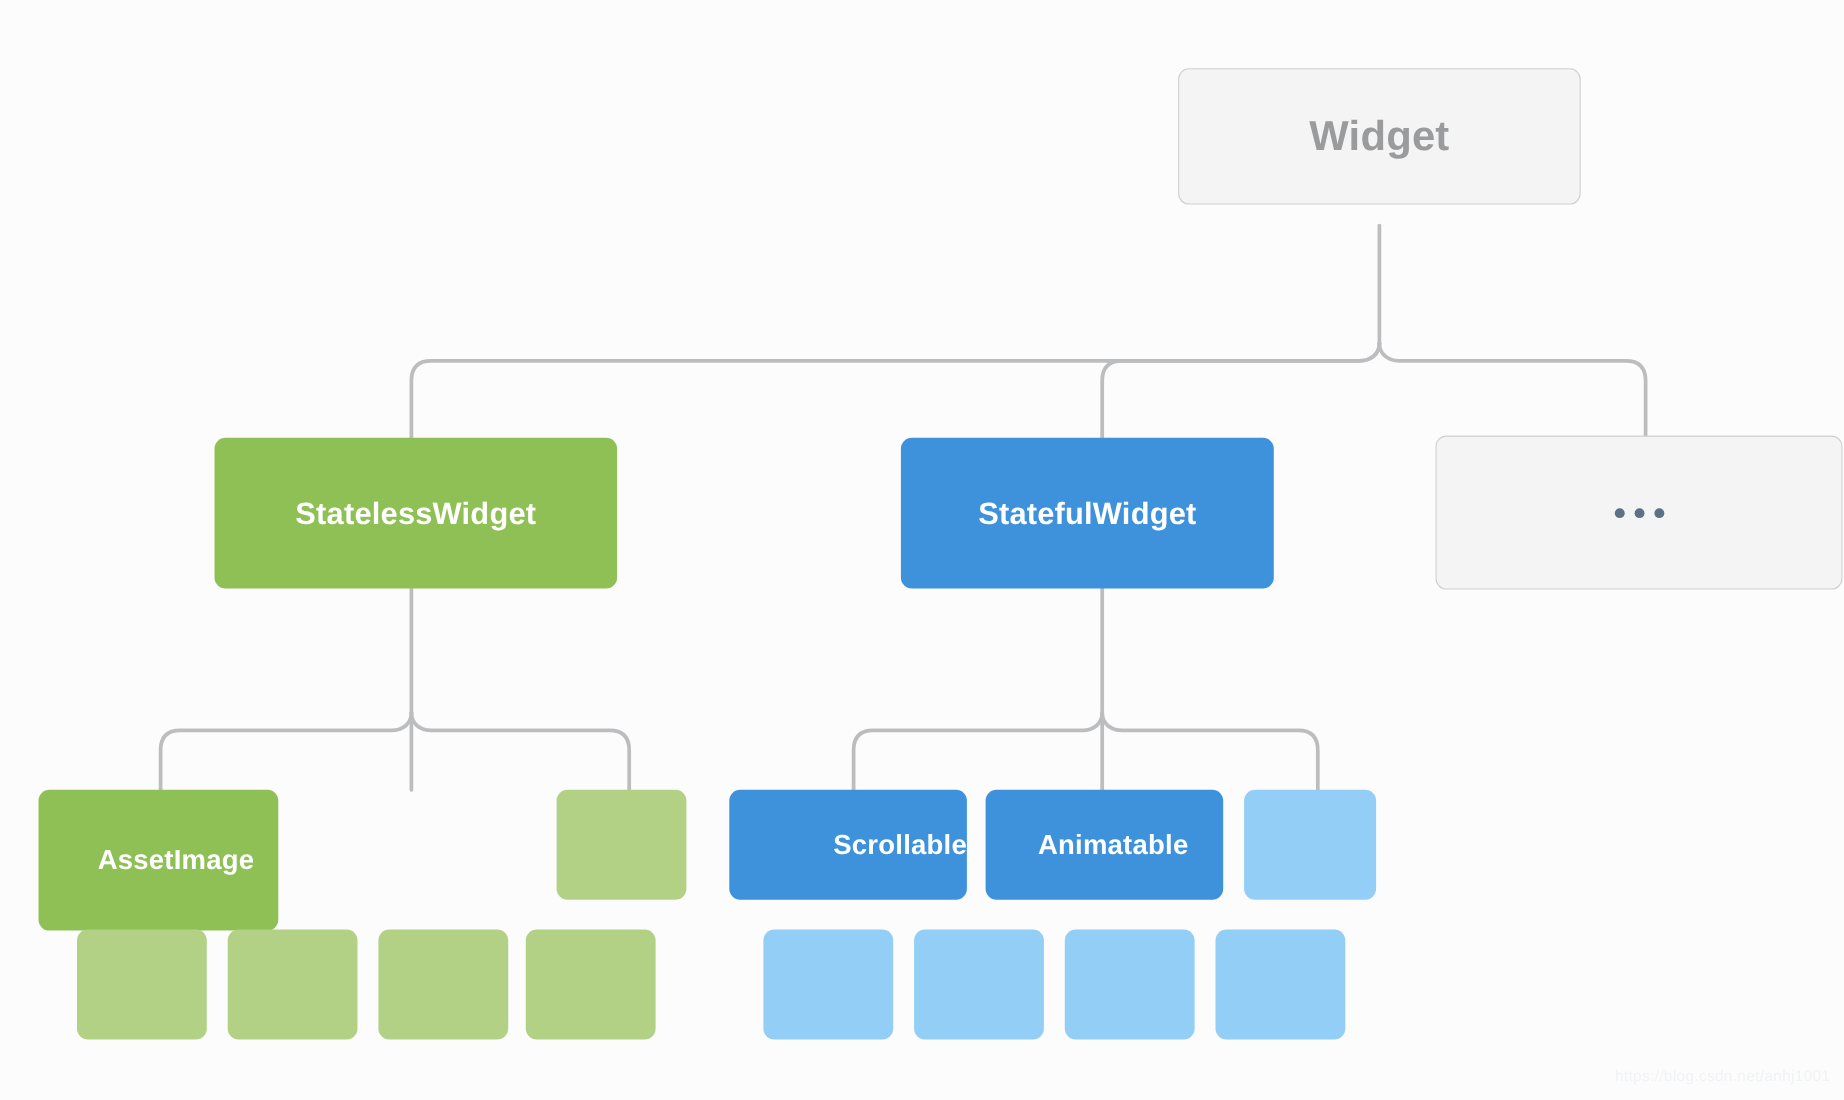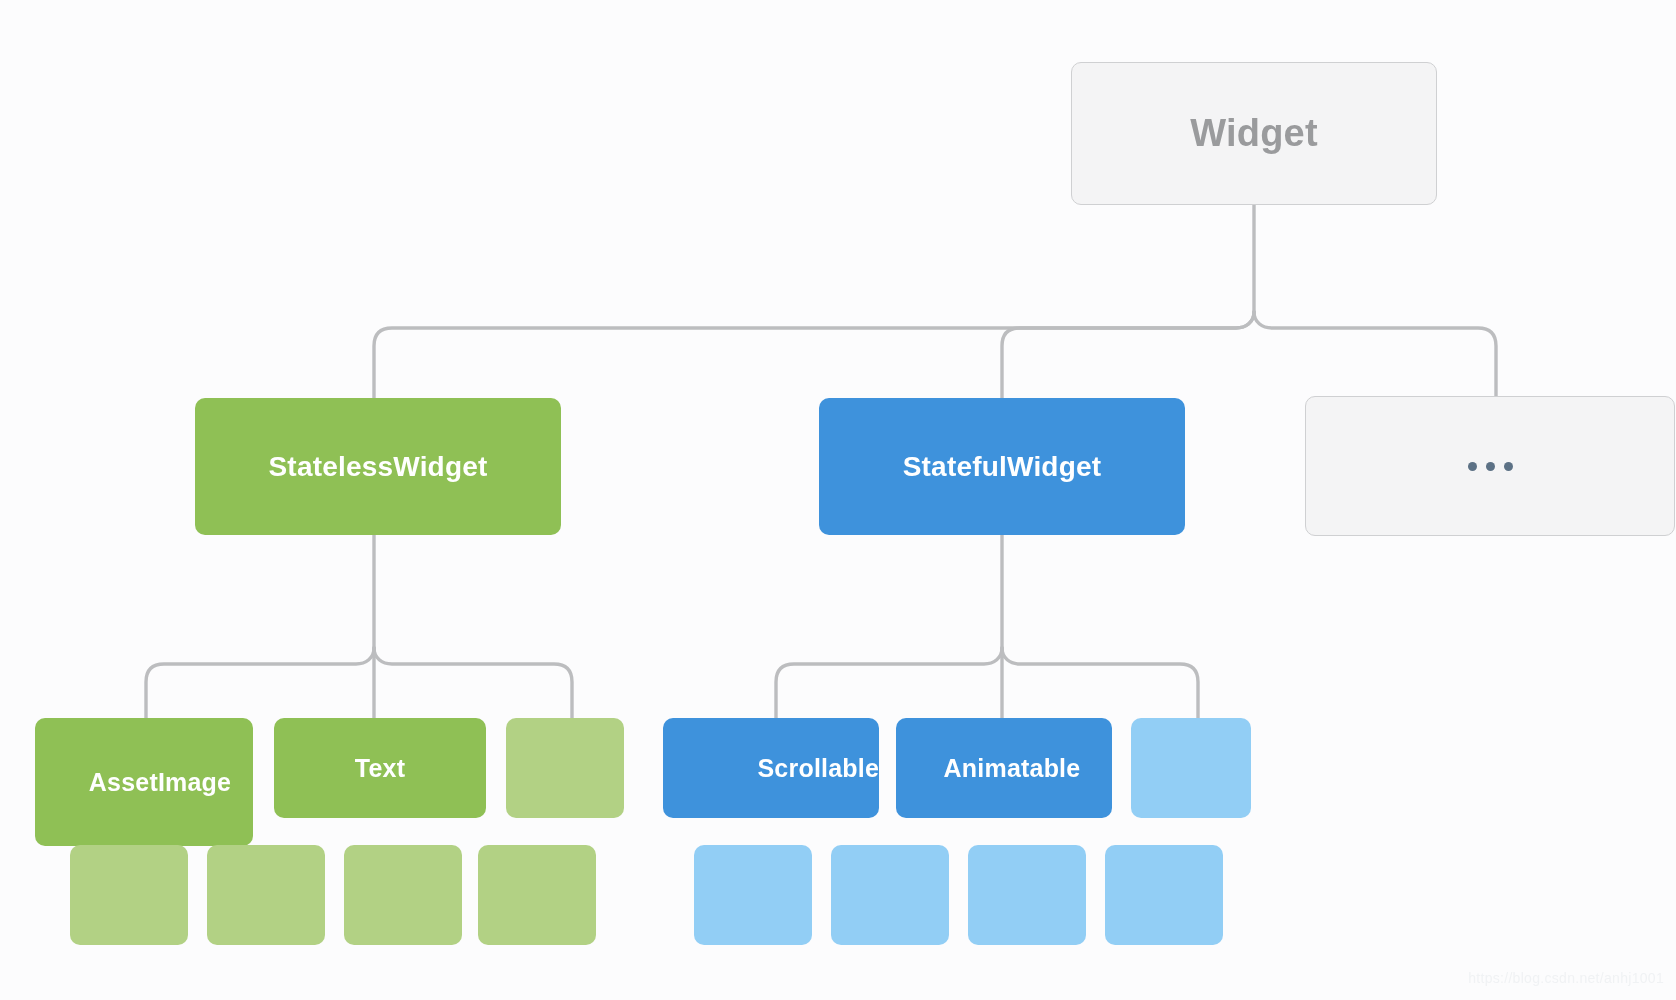--- a/index.html
+++ b/index.html
@@ -124,47 +124,44 @@
                L776,718"></path>
       <path d="M1002,648 L1002,718"></path>
       <path d="M1002,648
                C1002,658 1010,664 1020,664
                L1180,664
                C1192,664 1198,670 1198,682
                L1198,718"></path>
     </g>
   </svg>
 
-  <div class="node outlined" style="left:1071px; top:62px; width:366px; height:143px;">
+  <div class="node outlined" style="left:1071px; top:62px; width:366px; height:124px;">
     <span class="node-label" style="font-size:38px;">Widget</span>
   </div>
 
   <div class="node green" style="left:195px; top:398px; width:366px; height:137px;">
     <span class="node-label" style="font-size:28px;">StatelessWidget</span>
   </div>
 
-  <div class="node blue" style="left:819px; top:398px; width:366px; height:137px;">
+  <div class="node blue" style="left:819px; top:398px; width:339px; height:137px;">
     <span class="node-label" style="font-size:28px;">StatefulWidget</span>
   </div>
 
   <div class="node outlined" style="left:1305px; top:396px; width:370px; height:140px;">
     <span class="dots">
       <span></span>
         <span></span>
         <span></span>
     </span>
   </div>
 
   <div class="node green" style="left:35px; top:718px; width:218px; height:128px;padding-left:32px;">
     <span class="node-label" style="font-size:25px;">AssetImage</span>
   </div>
 
-  <div class="node green" style="left:274px; top:718px; width:212px; height:100px;">
-    <span class="node-label" style="font-size:25px;">Text</span>
-  </div>
 
   <div class="node green-l" style="left:506px; top:718px; width:118px; height:100px;"></div>
 
   <div class="node blue" style="left:663px; top:718px; width:216px; height:100px;justify-content:flex-end;">
     <span class="node-label" style="font-size:25px;">Scrollable</span>
   </div>
 
   <div class="node blue" style="left:896px; top:718px; width:216px; height:100px;padding-left:16px;">
     <span class="node-label" style="font-size:25px;">Animatable</span>
   </div>

